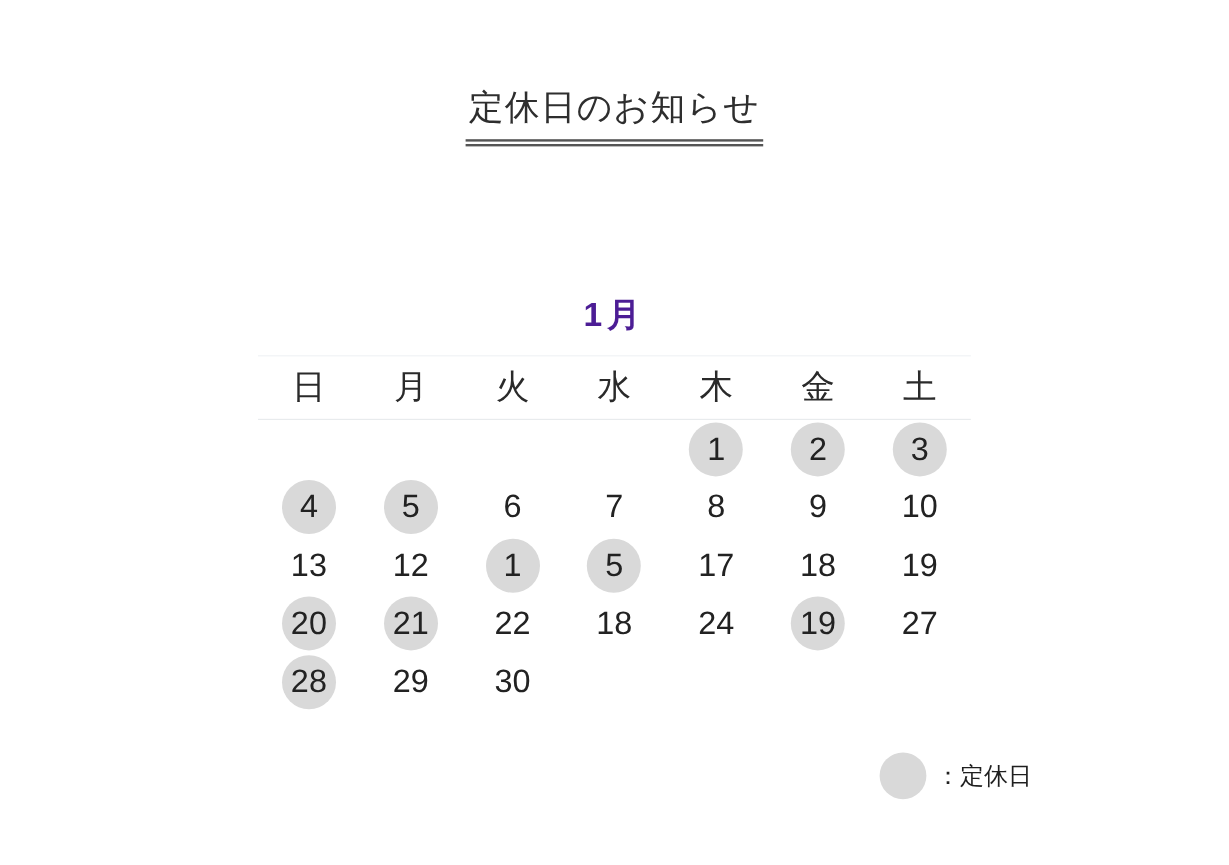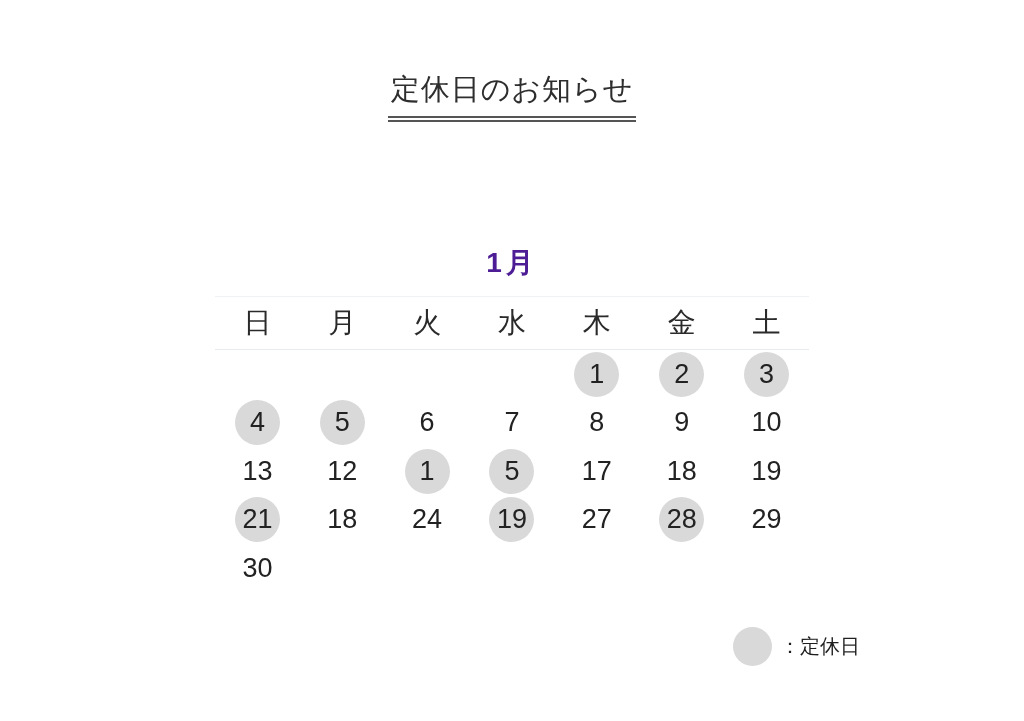--- a/index.html
+++ b/index.html
@@ -198,21 +198,27 @@
         <div class="day-cell">
           <span class="day-num">17</span>
         </div>
         <div class="day-cell">
           <span class="day-num">18</span>
         </div>
         <div class="day-cell">
           <span class="day-num">19</span>
         </div>
         <div class="day-cell">
+          <span class="day-num holiday">20</span>
+        </div>
+        <div class="day-cell">
           <span class="day-num holiday">21</span>
+        </div>
+        <div class="day-cell">
+          <span class="day-num">22</span>
         </div>
         <div class="day-cell">
           <span class="day-num">18</span>
         </div>
         <div class="day-cell">
           <span class="day-num">24</span>
         </div>
         <div class="day-cell">
           <span class="day-num holiday">19</span>
         </div>

